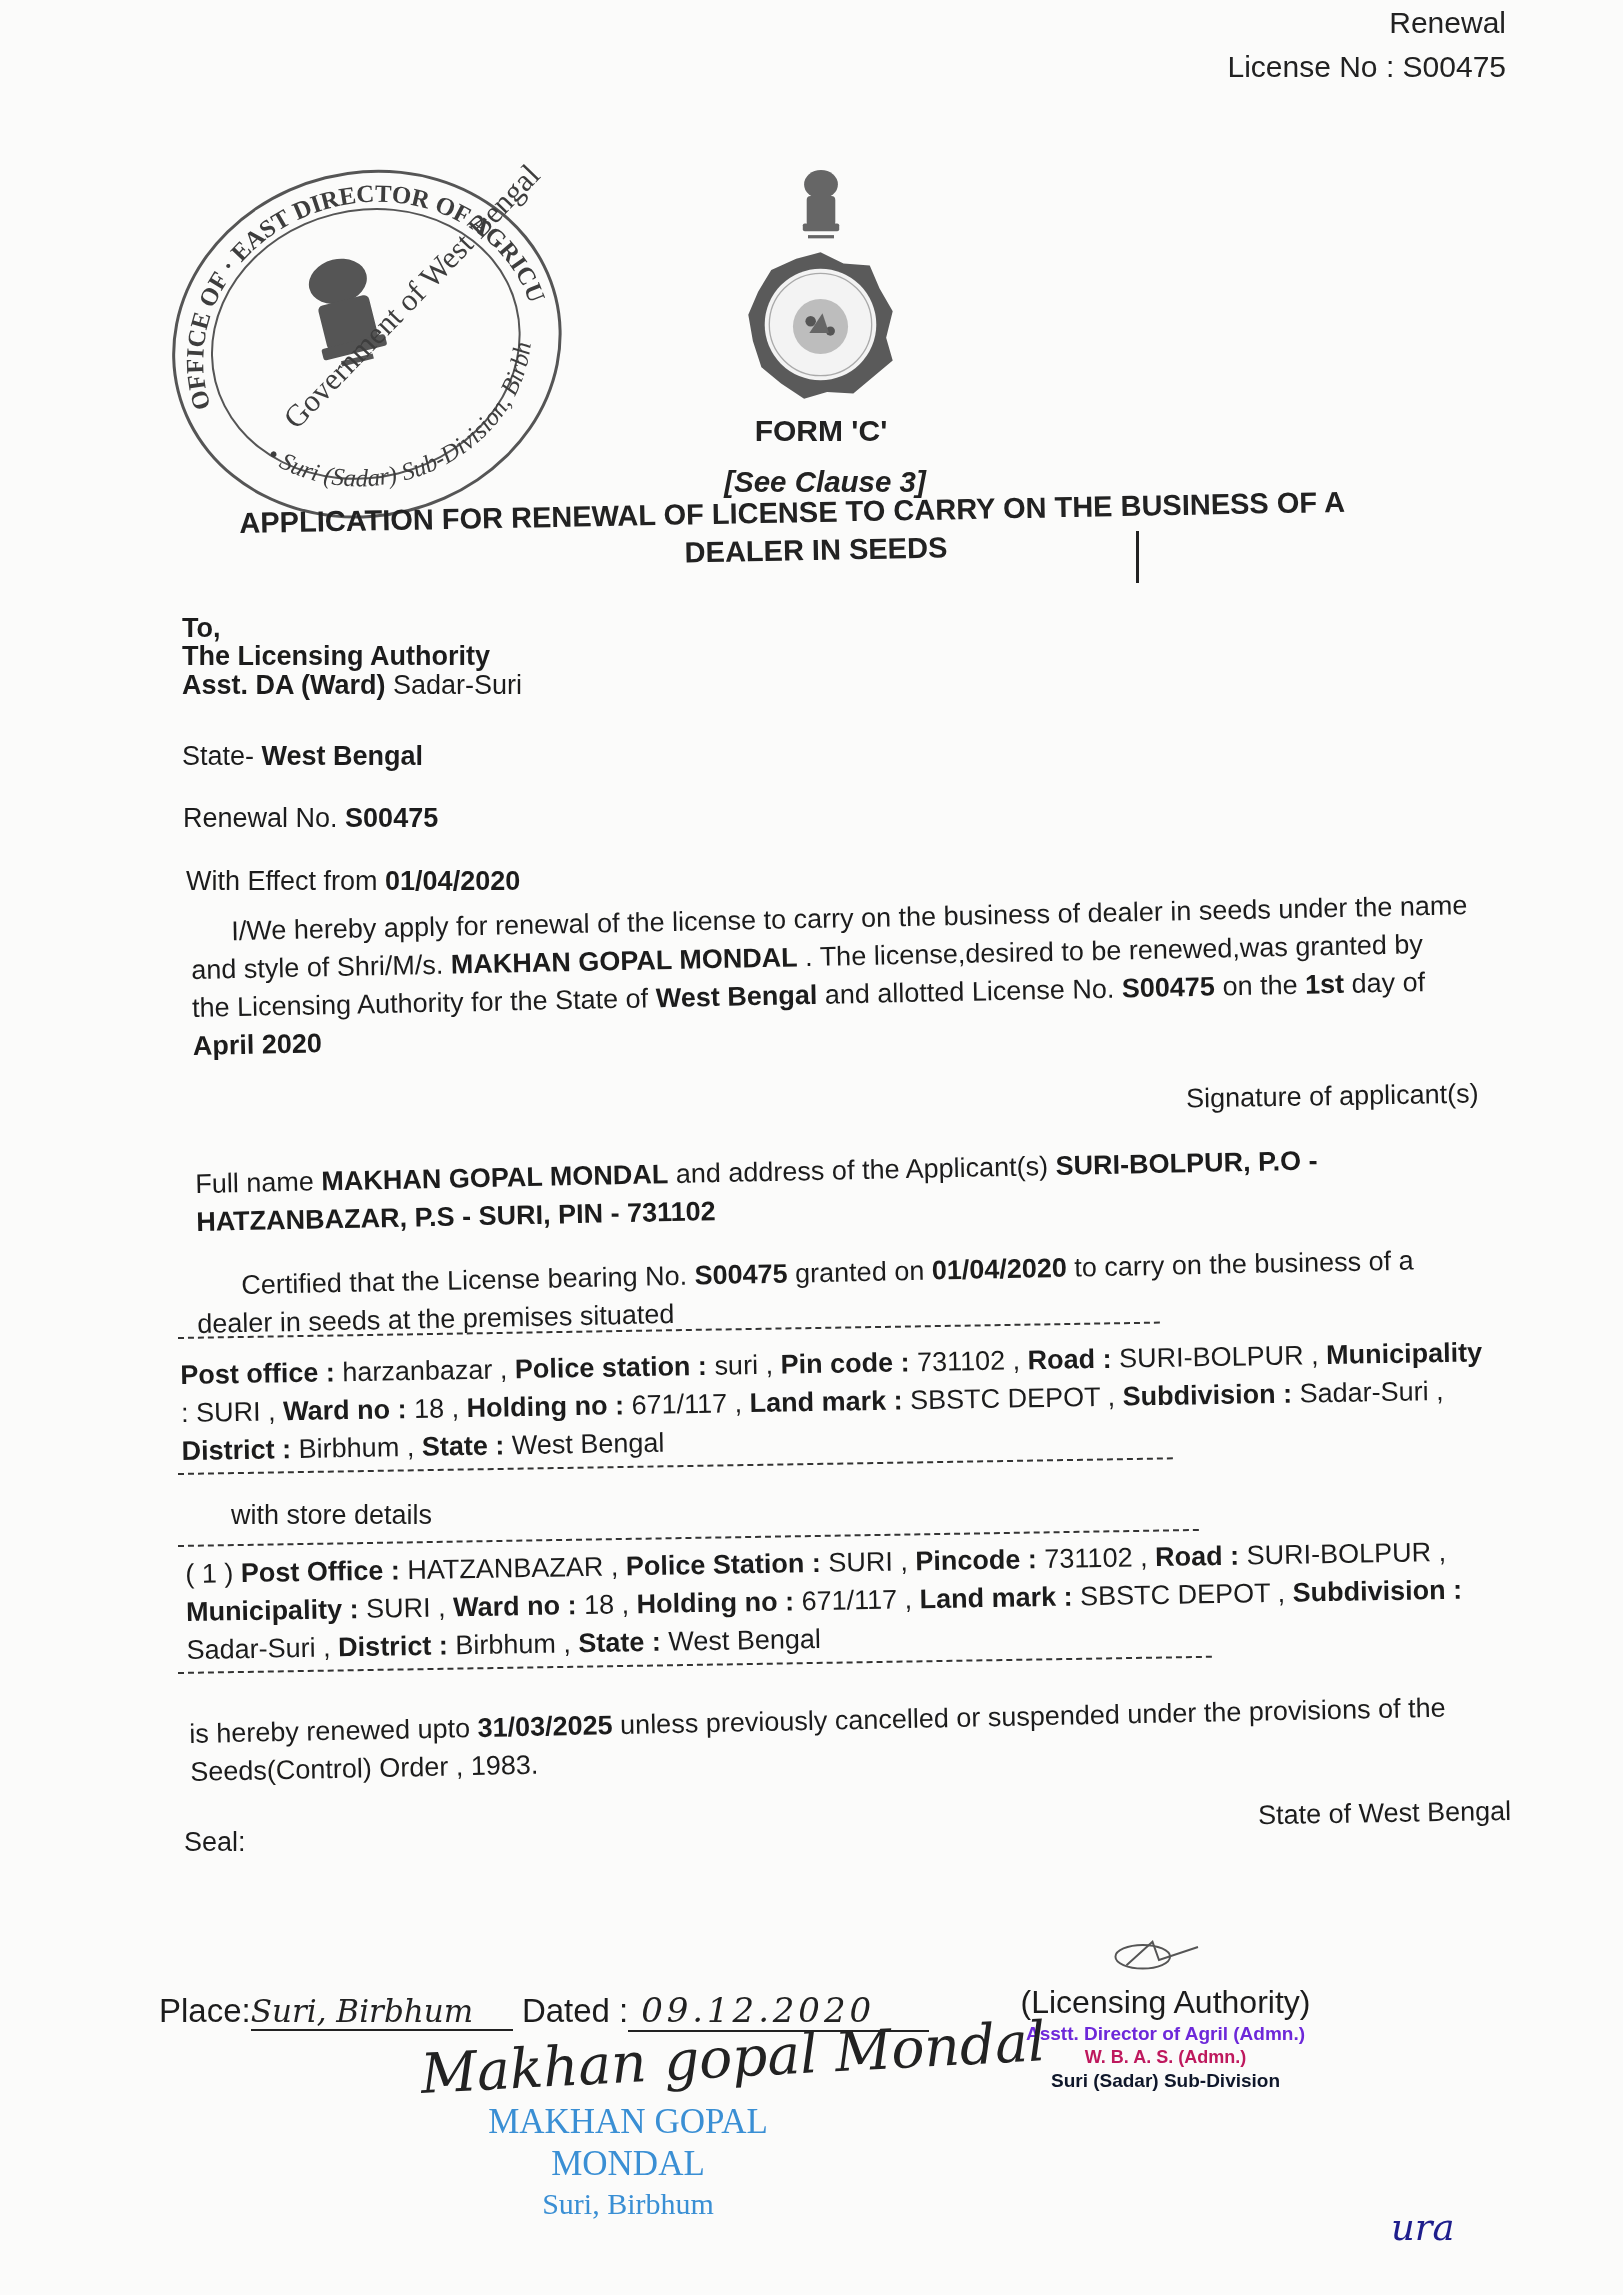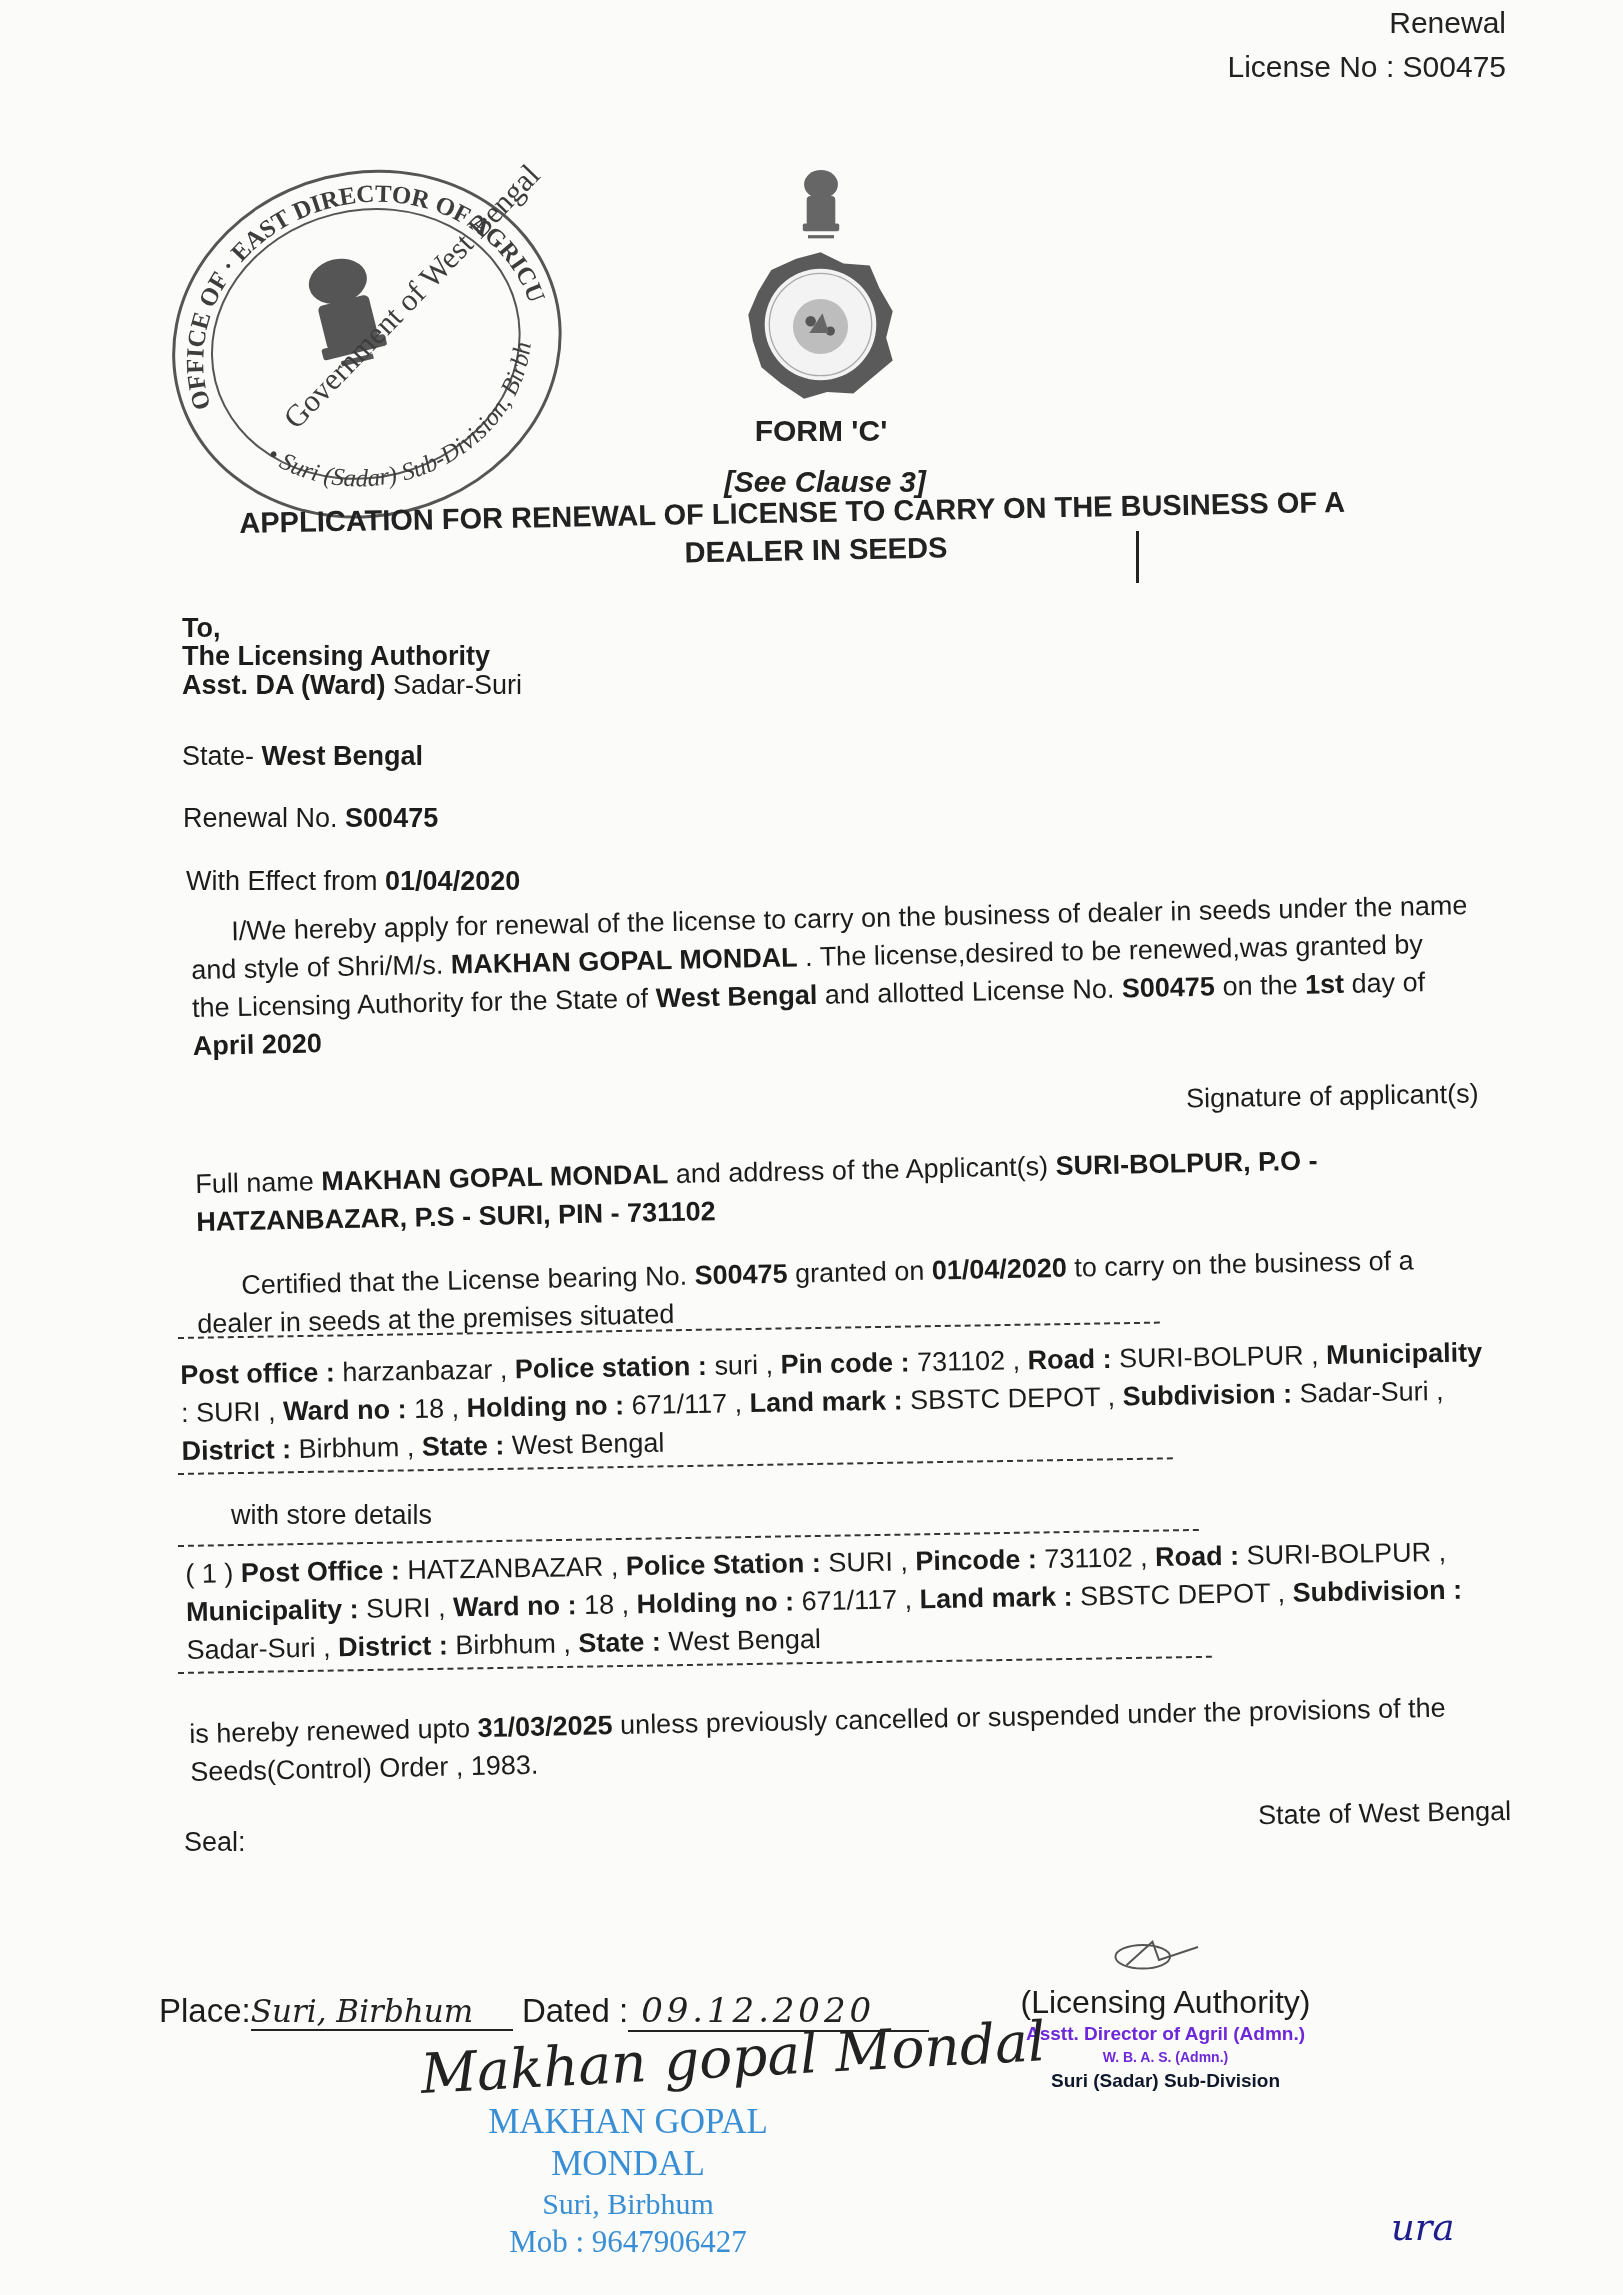--- a/index.html
+++ b/index.html
@@ -226,30 +226,29 @@
 <div class="abs t" style="left:1258px; top:1797px; transform: rotate(-1deg);">State of West Bengal</div>
 <div class="abs t" style="left:184px; top:1826px;">Seal:</div>
 
 <svg class="abs" style="left:1113px; top:1934px;" width="92" height="39" viewBox="0 0 140 60">
   <ellipse cx="45" cy="35" rx="42" ry="18" fill="none" stroke="#555" stroke-width="3"></ellipse>
   <path d="M 20 48 L 60 12 L 70 40 L 130 20" fill="none" stroke="#555" stroke-width="3"></path>
 </svg>
 <div class="abs center" style="left:982px; top:1983px; width:367px;">
   <div style="font-size:32px; line-height:39px;">(Licensing Authority)</div>
   <div class="b" style="font-size:19px; line-height:23.6px; color:#6d28d9;">Asstt. Director of Agril (Admn.)</div>
-  <div class="b" style="font-size:14px; line-height:23.6px; color:#6d28d9;">W. B. A. S. (Admn.)</div>
+  <div class="b" style="font-size:18px; line-height:23.6px; color:#be185d;">W. B. A. S. (Admn.)</div>
   <div class="b" style="font-size:19px; line-height:23.6px; color:#0f172a;">Suri (Sadar) Sub-Division</div>
 </div>
 
 <div class="abs" style="left:159px; top:1990px; font-size:33px; white-space:nowrap;">
   <span>Place:</span><span class="hand" style="display:inline-block; min-width:262px; border-bottom:2.6px solid #222; font-size:31px;">Suri, Birbhum</span>
   <span>Dated :</span><span class="hand" style="display:inline-block; min-width:288px; border-bottom:2.6px solid #222; font-size:34px; letter-spacing:3.9px; padding-left:13px;">09.12.2020</span>
 </div>
 <div class="abs hand" style="left:419px; top:2042px; font-size:55px; white-space:nowrap; transform: rotate(-3deg); transform-origin:left top;">Makhan gopal Mondal</div>
 
 <div class="abs stamp-blue" style="left:412px; top:2101px; width:432px;">
   <div style="font-size:35px; line-height:42px;">MAKHAN GOPAL MONDAL</div>
   <div style="font-size:30px; line-height:37px;">Suri, Birbhum</div>
-  <div style="font-size:31px; line-height:39px;">Mob : 9647906427</div>
 </div>
 
 <div class="abs hand" style="left:1391px; top:2206px; font-size:37px; color:#1e1e8c;">ura</div>
 
 
 </body></html>

